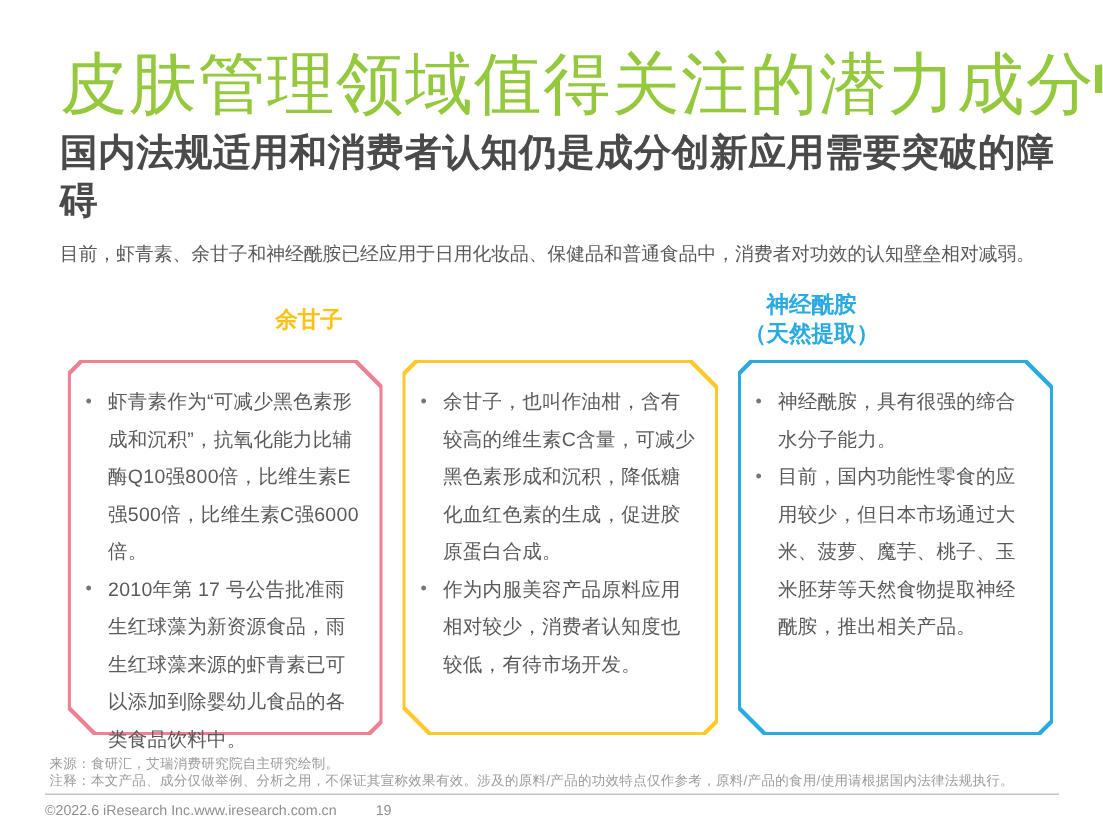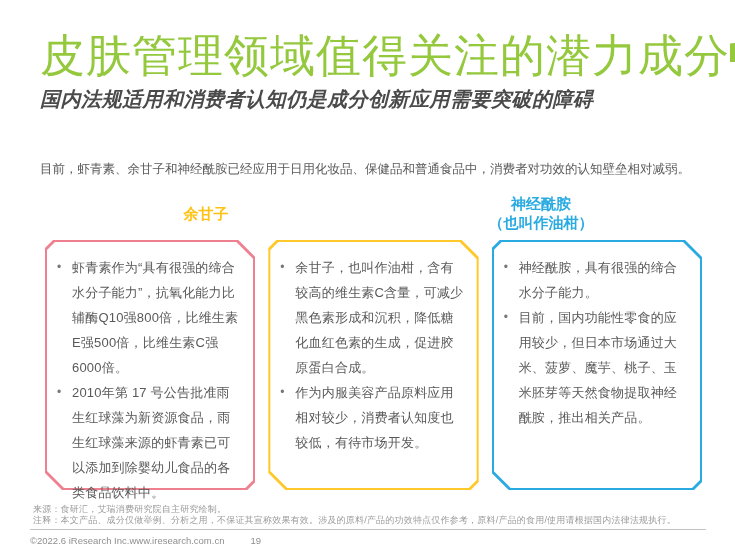--- a/index.html
+++ b/index.html
@@ -15,21 +15,21 @@
   .logo { width:108px; text-align:center; margin-top:3px; }
   .logo-flag {
     position:relative; width:104px; height:29px; background:#94C83D;
     clip-path: polygon(0 36%, 100% 0, 97% 100%, 0 100%);
     display:flex; align-items:flex-end; justify-content:center; padding-bottom:2px;
   }
   .logo-i { color:#1FB6C9; font-weight:bold; font-style:italic; font-size:19px; line-height:1; margin-right:1px; }
   .logo-rest { color:#fff; font-weight:bold; font-style:italic; font-size:16px; line-height:1.25; letter-spacing:.3px; }
   .logo-cn { margin-top:5px; font-size:10px; color:#9a9a9a; letter-spacing:7px; text-indent:7px; white-space:nowrap;text-align:right; }
   
-  .subtitle { position:absolute; top:87px; left:40px; width:668px; font-size:20px; line-height:1.27; color:#4a4a4a; letter-spacing:.5px;font-style:italic; }
+  .subtitle { position:absolute; top:87px; left:40px; width:668px; font-size:25px; line-height:1.27; color:#4a4a4a; letter-spacing:.5px; }
   .intro { position:absolute; top:161px; left:40px; width:670px; font-size:12.5px; color:#595959; }
   
   .col-heads { position:absolute; top:194px; left:45px; width:657px; display:flex; gap:13px; }
   .col-head { flex:1; height:40px; display:flex; align-items:center; justify-content:center; text-align:center;
               font-size:15px; font-weight:bold; line-height:1.25; white-space:pre-line; }
   .t-red { color:#F25763; } .t-yellow { color:#FFC212; } .t-blue { color:#29ABE2; }
   
   .cards { position:absolute; top:240px; left:45px; width:657px; display:flex; gap:13px; }
   .card { position:relative; flex:1; height:250px; }
   .card-border, .card-fill { --cut:17px; --r:8px;
@@ -70,32 +70,32 @@
     </div>
   </div>
 
   <h2 class="subtitle">国内法规适用和消费者认知仍是成分创新应用需要突破的障碍</h2>
 
   <p class="intro">目前，虾青素、余甘子和神经酰胺已经应用于日用化妆品、保健品和普通食品中，消费者对功效的认知壁垒相对减弱。</p>
 
   <div class="col-heads">
     <div class="col-head t-yellow">余甘子</div>
     <div class="col-head t-blue">神经酰胺
-（也叫作油柑）</div>
+（天然提取）</div>
   </div>
 
   <div class="cards">
 
     <div class="card b-red">
       <div class="card-border"></div>
       <div class="card-fill"></div>
       <ul class="card-content">
         <li>
           <span class="bullet-marker">•</span>
-          <span class="bullet-text">虾青素作为“具有很强的缔合水分子能力”，抗氧化能力比辅酶Q10强800倍，比维生素E强500倍，比维生素C强6000倍。</span>
+          <span class="bullet-text">虾青素作为“可减少黑色素形成和沉积”，抗氧化能力比辅酶Q10强800倍，比维生素E强500倍，比维生素C强6000倍。</span>
         </li>
         <li>
           <span class="bullet-marker">•</span>
           <span class="bullet-text">2010年第 17 号公告批准雨生红球藻为新资源食品，雨生红球藻来源的虾青素已可以添加到除婴幼儿食品的各类食品饮料中。</span>
         </li>
       </ul>
     </div>
 
     <div class="card b-yellow">
       <div class="card-border"></div>

